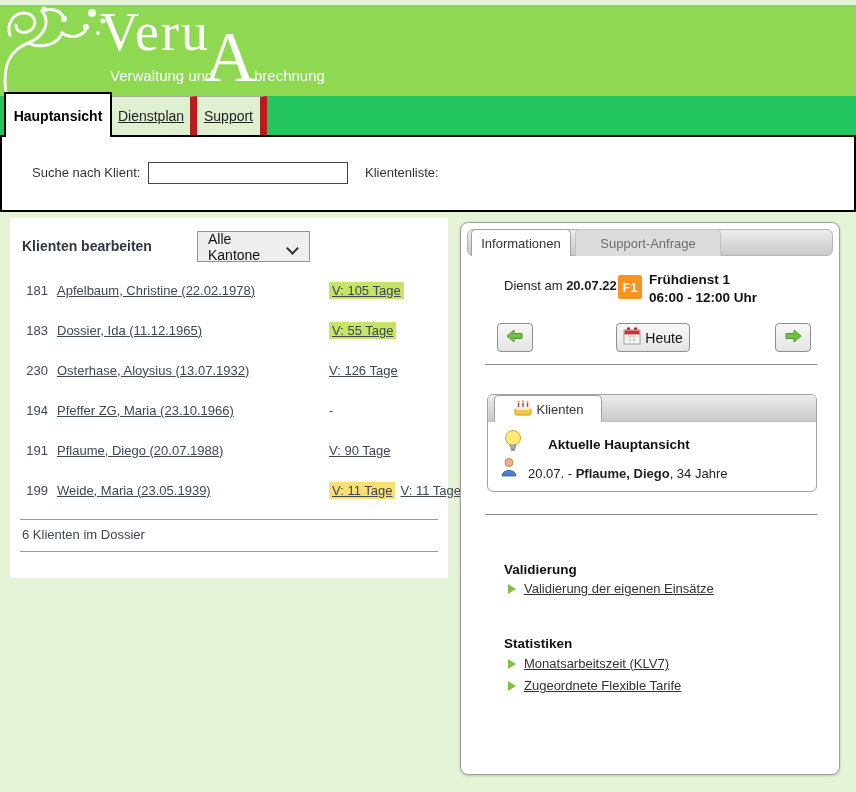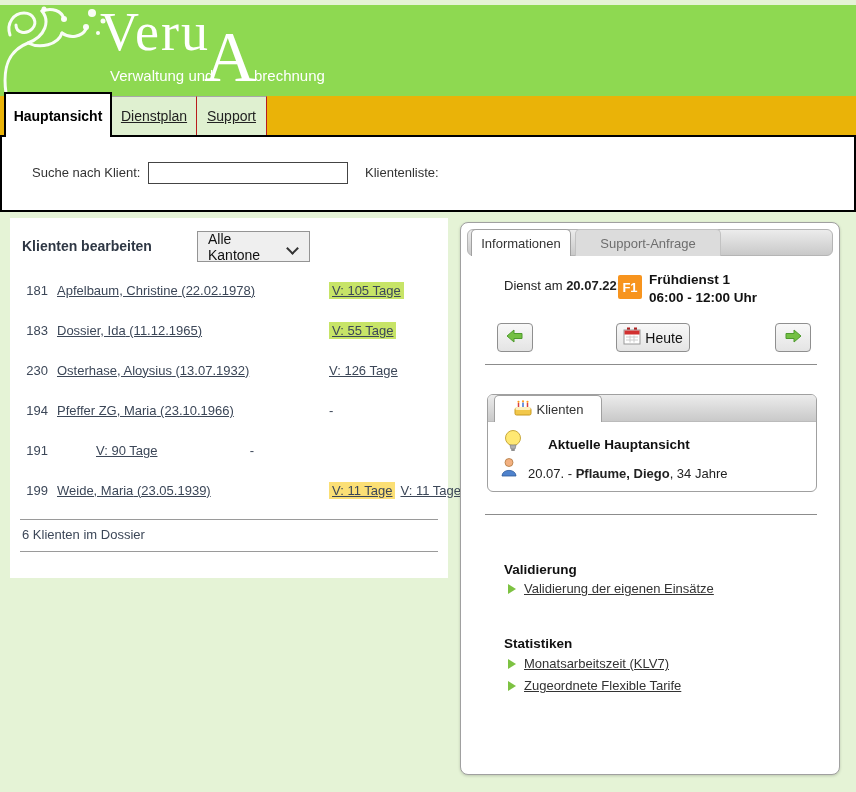--- a/index.html
+++ b/index.html
@@ -9,24 +9,24 @@
   
   .header{position:absolute;left:0;top:5px;width:856px;height:91px;background:#8ed951;}
   .logo-veru{position:absolute;left:100px;top:0px;font-family:"Liberation Serif",serif;
              font-size:54px;color:#fff;letter-spacing:2px;line-height:1;}
   .logo-a{position:absolute;left:204px;top:16px;font-family:"Liberation Serif",serif;
           font-size:72px;color:#fff;line-height:1;}
   .logo-sub1{position:absolute;left:110px;top:62px;font-size:15px;color:#fff;}
   .logo-sub2{position:absolute;left:254px;top:62px;font-size:15px;color:#fff;}
 
   
-  .tabbar{position:absolute;left:0;top:96px;width:856px;height:39px;background:#eab308;}
+  .tabbar{position:absolute;left:0;top:96px;width:856px;height:39px;background:#22c55e;}
   .tab{position:absolute;top:0;height:39px;display:flex;align-items:center;justify-content:center;
        font-size:14px;box-sizing:border-box;background:#dff0d0;border-top:1px solid #a8a8a8;
-       border-right:1px solid #b91c1c;cursor:pointer;}
+       border-right:7px solid #b91c1c;cursor:pointer;}
   .tab a{color:#222;text-decoration:underline;}
   .tab-active{left:4px;width:108px;top:-4px;height:45px;background:#fff;z-index:3;
               border:2px solid #000;border-bottom:none;font-weight:bold;color:#000;}
   .tab-d{left:112px;width:85px;}
   .tab-s{left:197px;width:70px;}
 
   
   .band{position:absolute;left:0;top:135px;width:856px;height:77px;background:#fff;
         box-sizing:border-box;border:2px solid #000;z-index:2;}
   .band-label{position:absolute;font-size:13px;color:#333;}
@@ -194,20 +194,23 @@
       <span class="c-name">
         <a href="#"><span class="nm">Pfeffer ZG, Maria</span> <span>(23.10.1966)</span></a>
       </span>
       <span class="c-v">
           <span>-</span>
         </span>
       <span class="c-dash">-</span>
     </div>
     <div class="crow">
       <span class="c-id">191</span>
+      <span class="c-name">
+        <a href="#"><span class="nm">Pflaume, Diego</span> <span>(20.07.1988)</span></a>
+      </span>
       <span class="c-v">
           <a href="#">V: 90 Tage</a>
         </span>
       <span class="c-dash">-</span>
     </div>
     <div class="crow">
       <span class="c-id">199</span>
       <span class="c-name">
         <a href="#"><span class="nm">Weide, Maria</span> <span>(23.05.1939)</span></a>
       </span>

